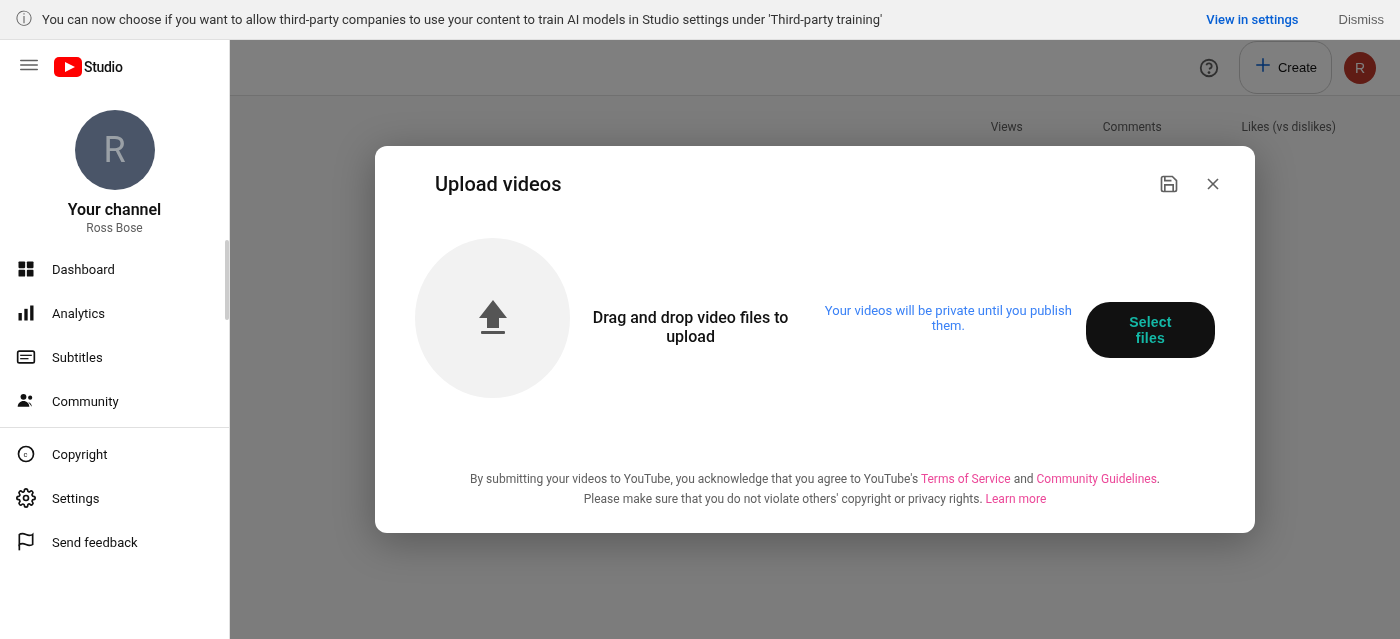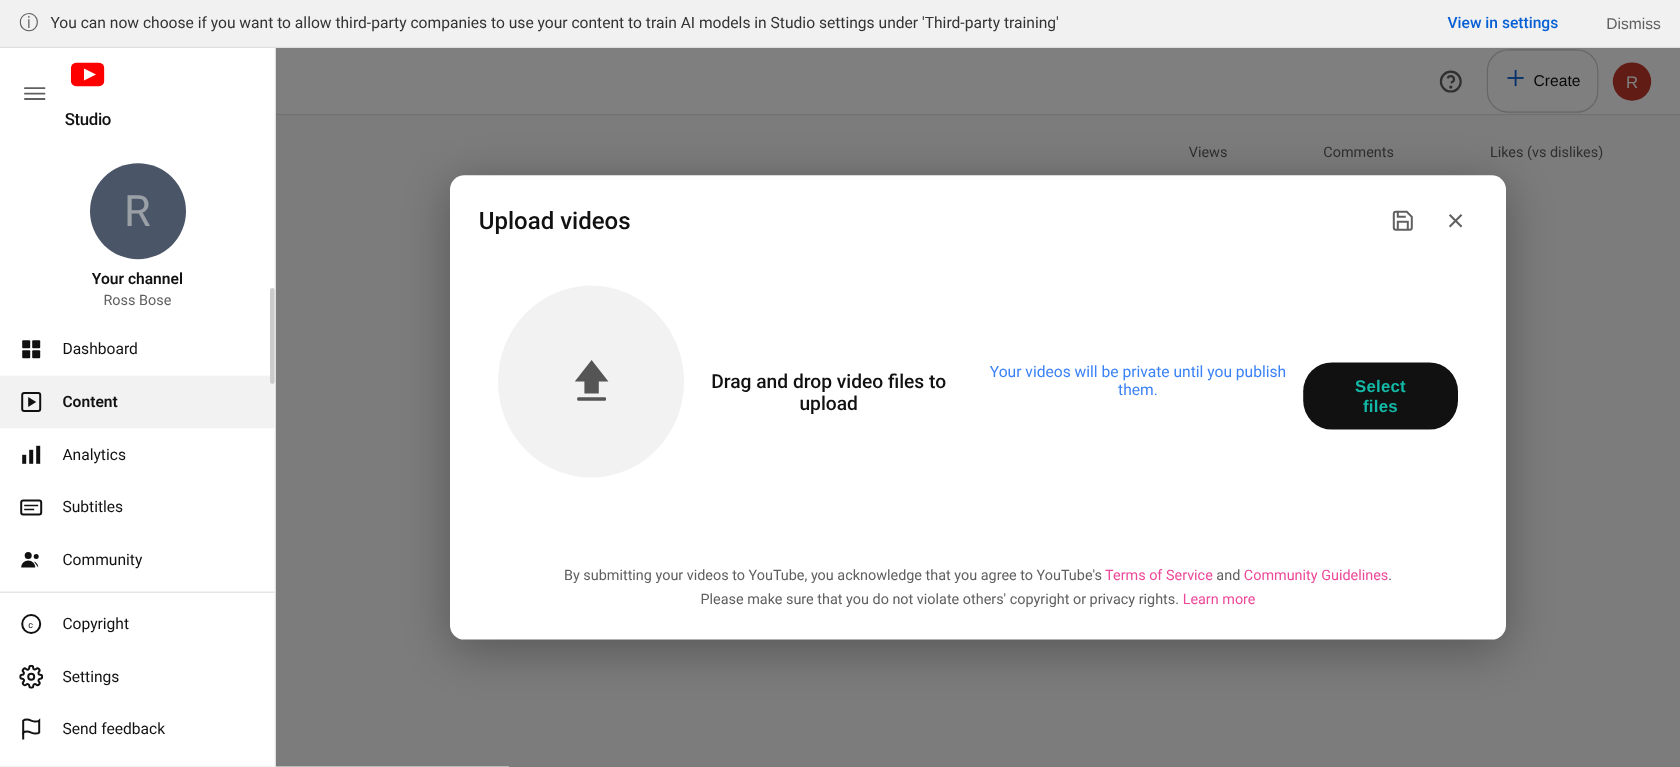--- a/index.html
+++ b/index.html
@@ -76,23 +76,22 @@
     }
     .hamburger-icon {
       cursor: pointer;
       padding: 4px;
       color: #606060;
       font-size: 18px;
     }
     .yt-studio-logo {
       display: flex;
       align-items: center;
-      gap: 20px;
-      cursor: pointer;
-      flex-direction: column;
+      gap: 2px;
+      cursor: pointer;
     }
     .yt-logo-icon {
       width: 28px;
       height: 20px;
     }
     .studio-text {
       font-size: 14px;
       font-weight: 500;
       color: #111;
       letter-spacing: -0.3px;
@@ -112,21 +111,21 @@
       background: #4a5568;
       display: flex;
       align-items: center;
       justify-content: center;
       color: #9aa0a6;
       font-size: 36px;
       font-weight: 400;
       margin-bottom: 10px;
     }
     .channel-name {
-      font-size: 13px;
+      font-size: 16px;
       font-weight: 600;
       color: #111;
       margin-bottom: 2px;
     }
     .channel-handle {
       font-size: 12px;
       color: #606060;
     }
 
     
@@ -279,20 +278,21 @@
       display: flex;
       flex-direction: column;
       overflow: hidden;
     }
     .modal-header {
       display: flex;
       align-items: center;
       justify-content: space-between;
       padding: 20px 24px 16px;
       border-bottom: none;
+      margin-left: 36px;
     }
     .modal-title {
       font-size: 20px;
       font-weight: 500;
       color: #111;
     }
     .modal-header-actions {
       display: flex;
       align-items: center;
       gap: 8px;
@@ -420,29 +420,20 @@
           <svg width="20" height="20" viewBox="0 0 24 24" fill="#111">
               <rect x="3" y="3" width="8" height="8" rx="1"></rect>
               <rect x="13" y="3" width="8" height="8" rx="1"></rect>
               <rect x="3" y="13" width="8" height="8" rx="1"></rect>
               <rect x="13" y="13" width="8" height="8" rx="1"></rect>
             </svg>
         </span>
         <span class="nav-label">Dashboard</span>
       </div>
 
-      <div class="nav-item active">
-        <span class="nav-icon">
-          <svg width="20" height="20" viewBox="0 0 24 24" fill="#111">
-              <rect x="3" y="3" width="18" height="18" rx="2" fill="none" stroke="#111" stroke-width="2"></rect>
-              <polygon points="9,7 17,12 9,17" fill="#111"></polygon>
-            </svg>
-        </span>
-        <span class="nav-label">Content</span>
-      </div>
 
       <div class="nav-item">
         <span class="nav-icon">
           <svg width="20" height="20" viewBox="0 0 24 24" fill="#111">
               <rect x="3" y="12" width="4" height="9"></rect>
               <rect x="10" y="7" width="4" height="14"></rect>
               <rect x="17" y="3" width="4" height="18"></rect>
             </svg>
         </span>
         <span class="nav-label">Analytics</span>

